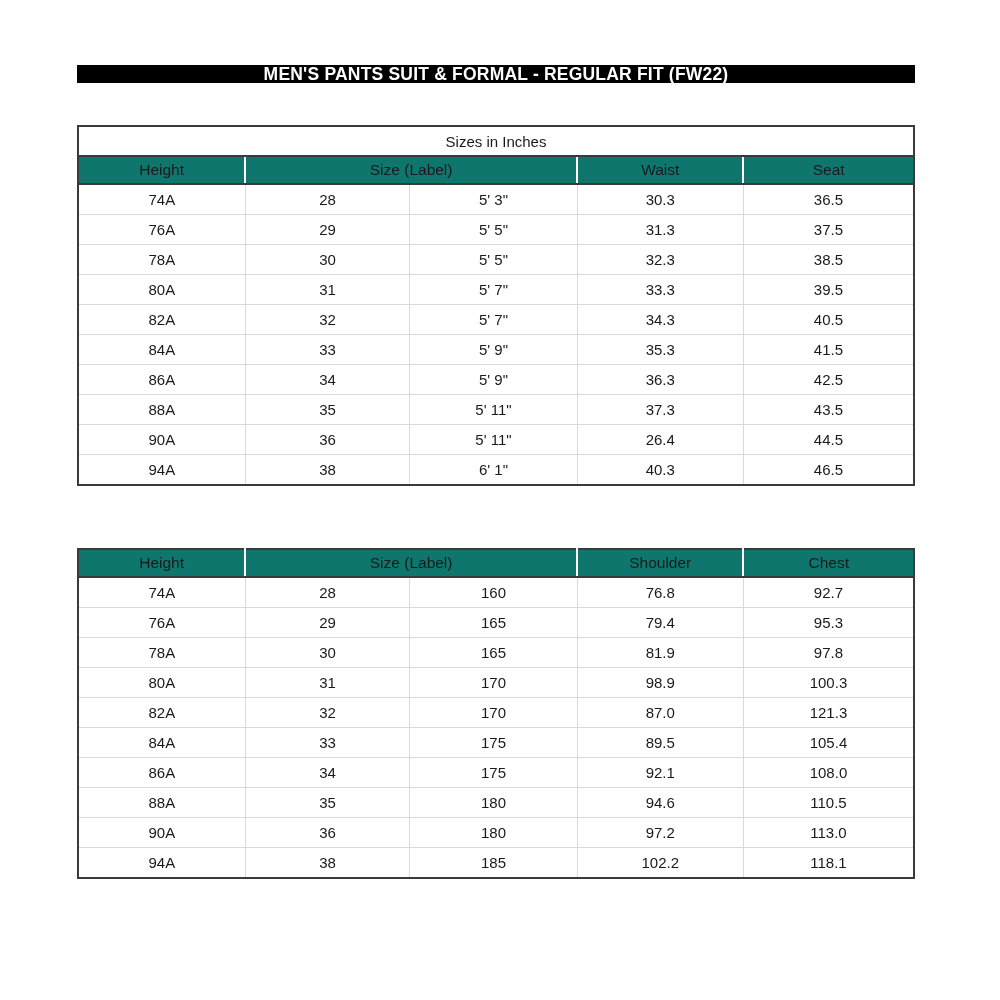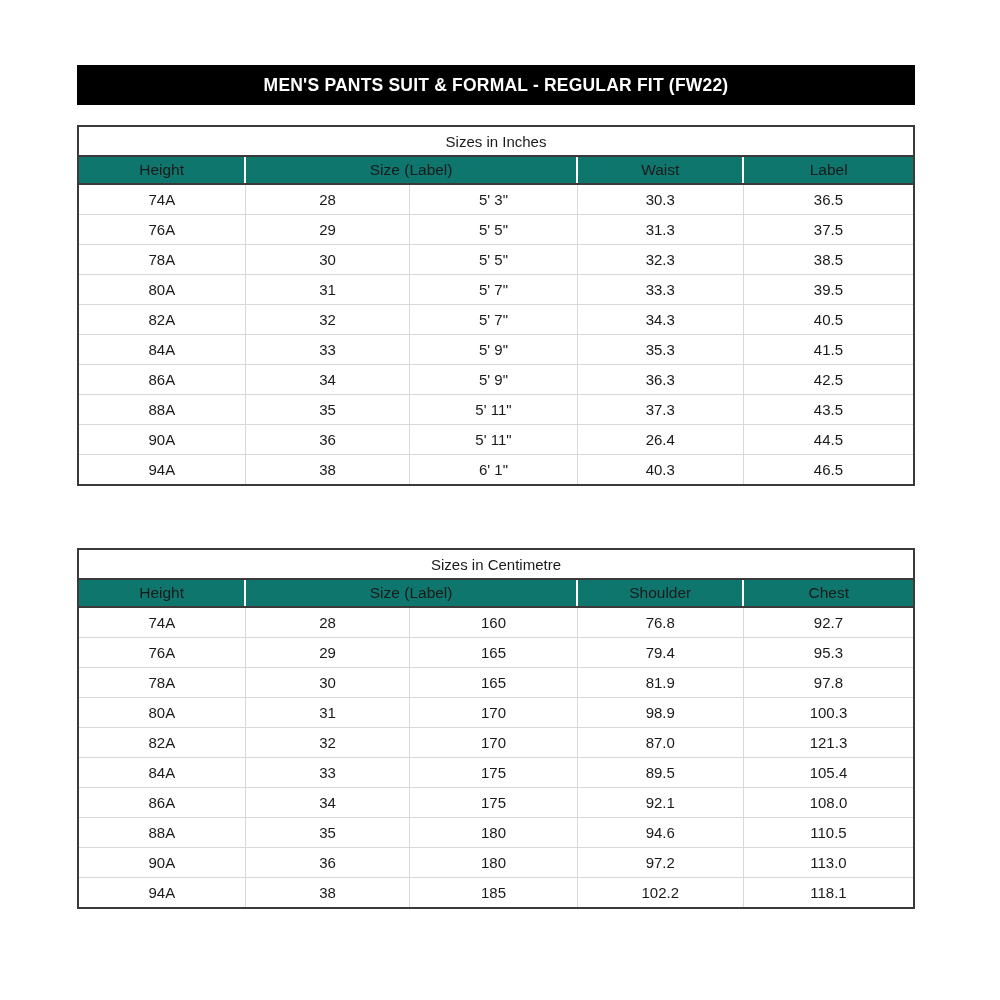--- a/index.html
+++ b/index.html
@@ -12,21 +12,21 @@
     height: 1000px;
     position: relative;
     font-family: "Liberation Sans", sans-serif;
     color: #1a1a1a;
   }
   .banner {
     position: absolute;
     left: 77px;
     top: 65px;
     width: 838px;
-    height: 40px;
+    height: 18px;
     background: #000000;
     color: #ffffff;
     display: flex;
     align-items: center;
     justify-content: center;
     font-weight: 700;
     font-size: 17.5px;
     letter-spacing: 0.2px;
     white-space: nowrap;
   }
@@ -90,21 +90,21 @@
       <col style="width:20.4%">
   </colgroup>
   <thead>
     <tr>
       <td class="title-cell" colspan="5">Sizes in Inches</td>
     </tr>
     <tr>
       <th>Height</th>
       <th colspan="2">Size (Label)</th>
       <th>Waist</th>
-      <th>Label</th>
+      <th>Seat</th>
     </tr>
   </thead>
   <tbody id="tbody-0">
       <tr>
         <td class="body-cell">74A</td>
         <td class="body-cell">28</td>
         <td class="body-cell">5' 3"</td>
         <td class="body-cell">30.3</td>
         <td class="body-cell">36.5</td>
       </tr>
@@ -177,23 +177,20 @@
 <table class="size-table" id="table-1">
   <colgroup>
     <col style="width:20%">
       <col style="width:19.7%">
       <col style="width:20%">
       <col style="width:19.9%">
       <col style="width:20.4%">
   </colgroup>
   <thead>
     <tr>
-      <td class="title-cell" colspan="5">Sizes in Centimetre</td>
-    </tr>
-    <tr>
       <th>Height</th>
       <th colspan="2">Size (Label)</th>
       <th>Shoulder</th>
       <th>Chest</th>
     </tr>
   </thead>
   <tbody id="tbody-1">
       <tr>
         <td class="body-cell">74A</td>
         <td class="body-cell">28</td>

